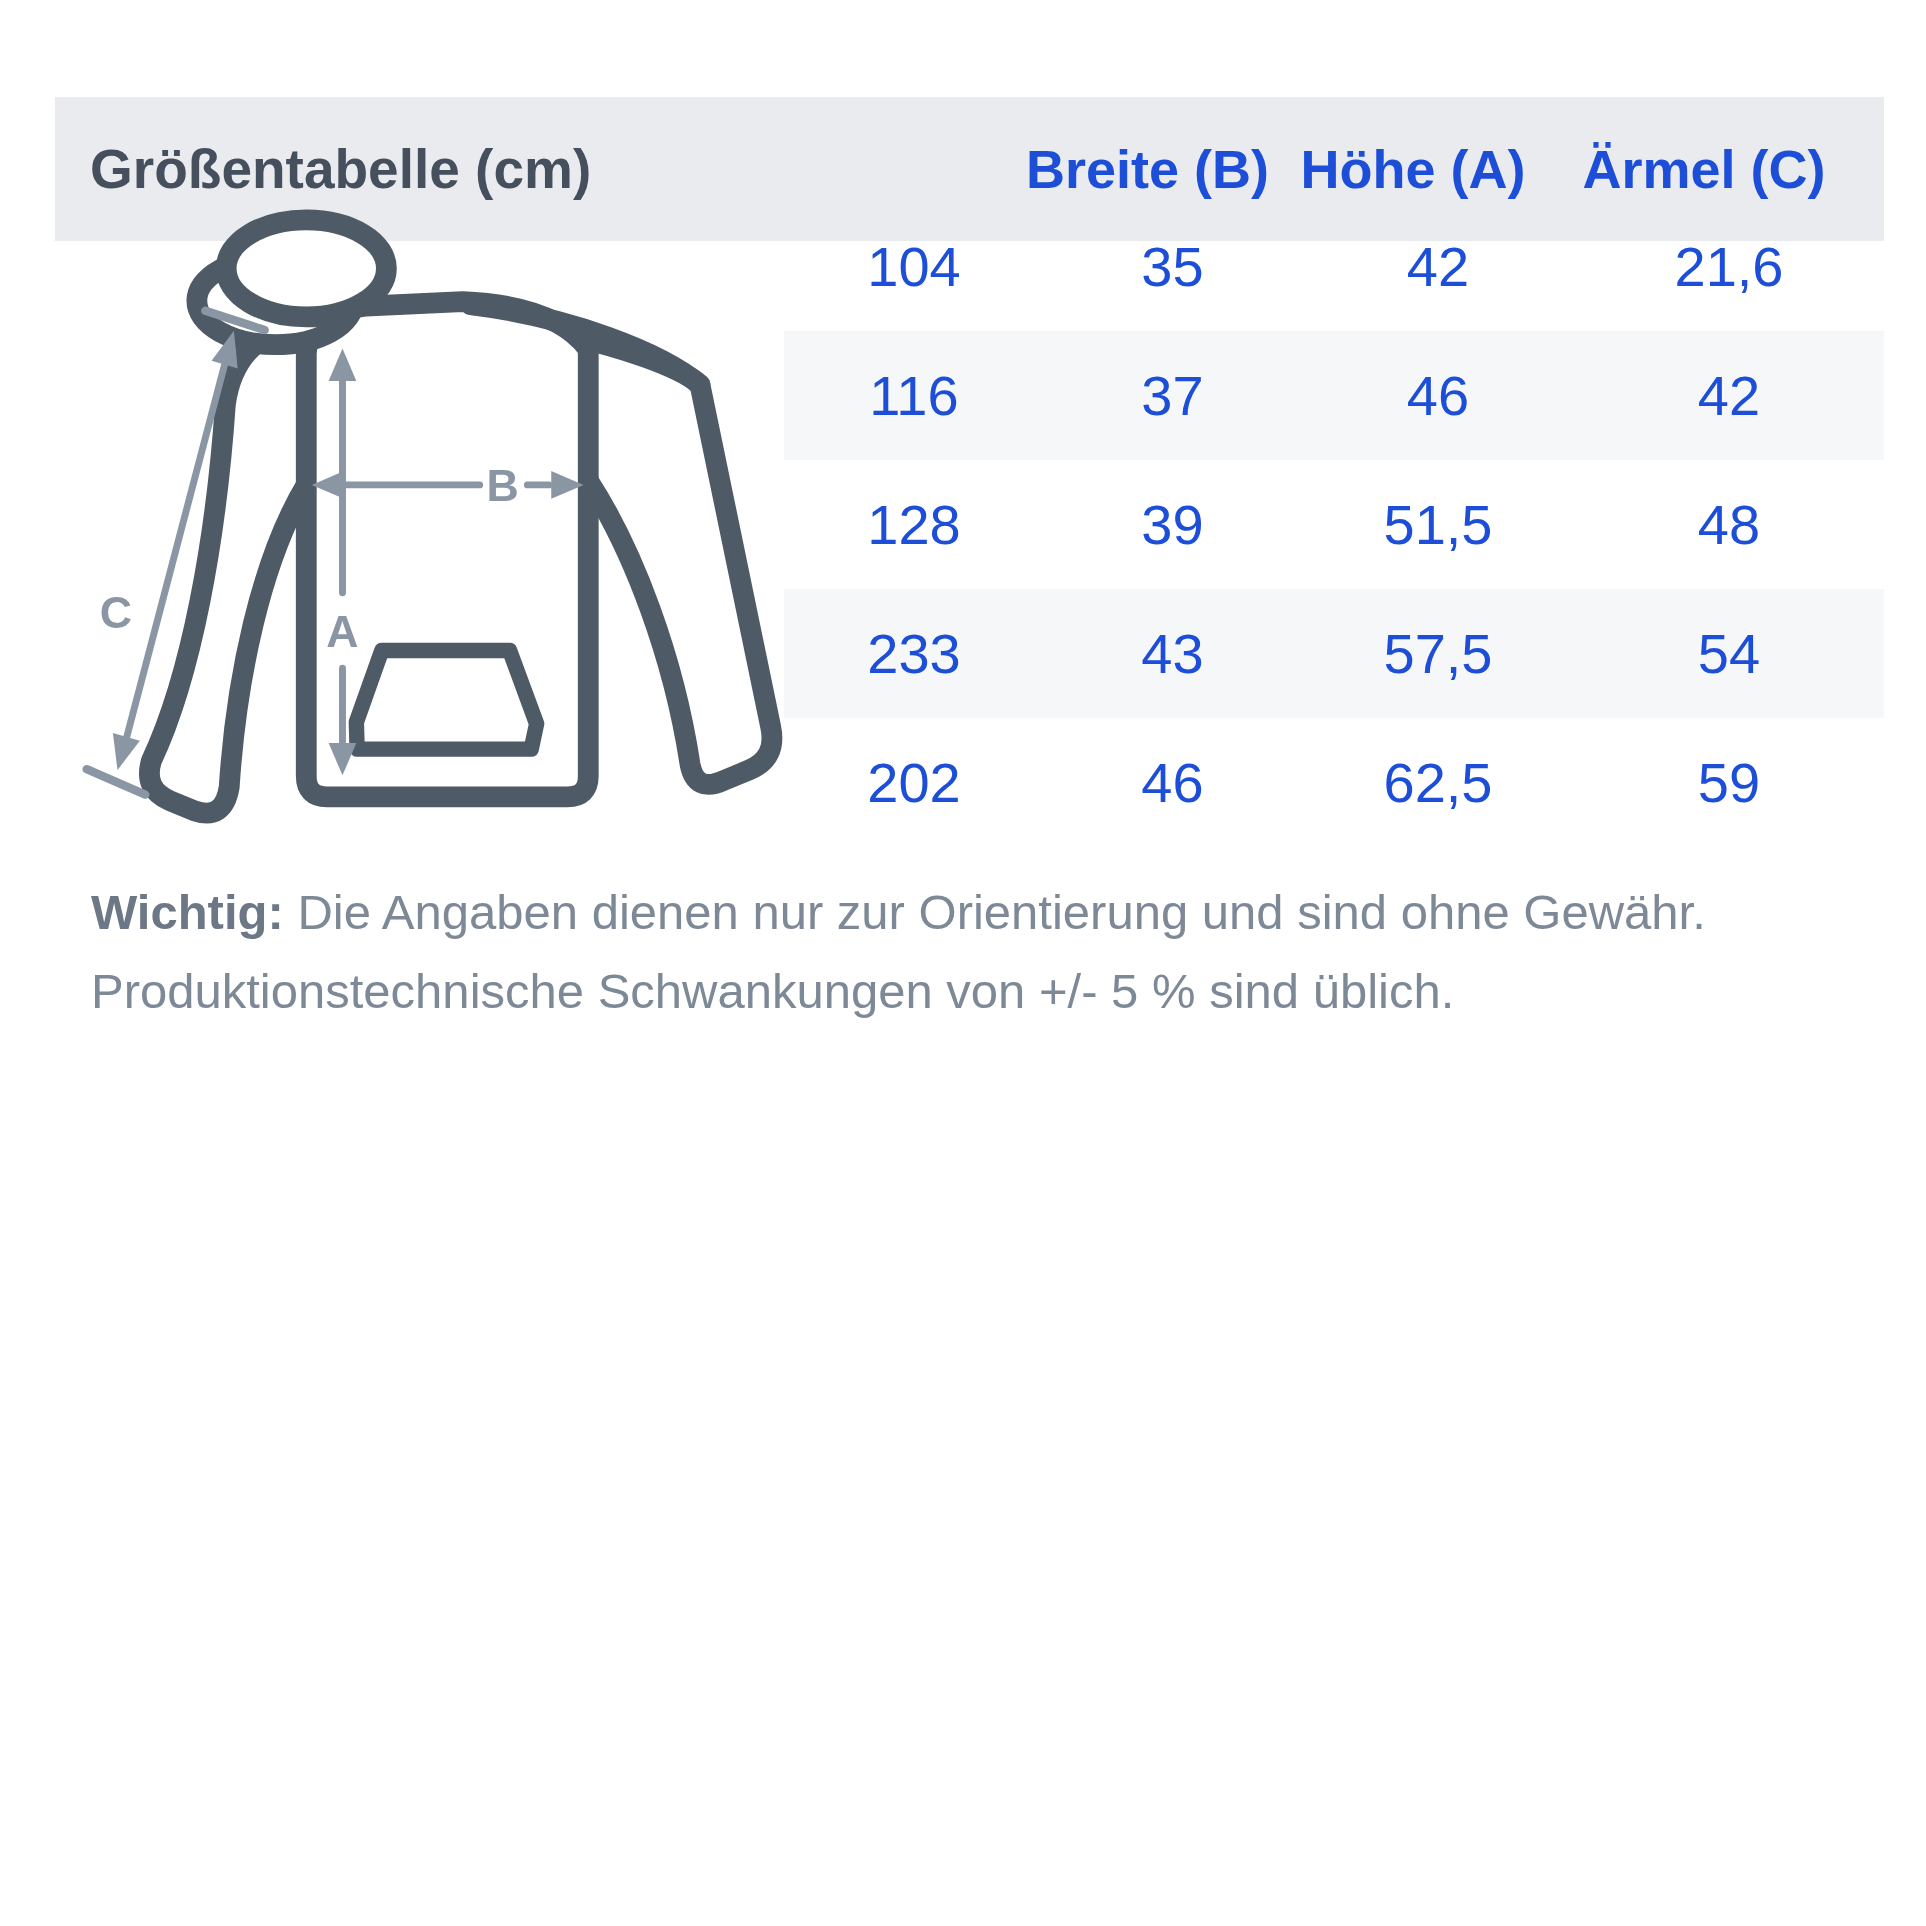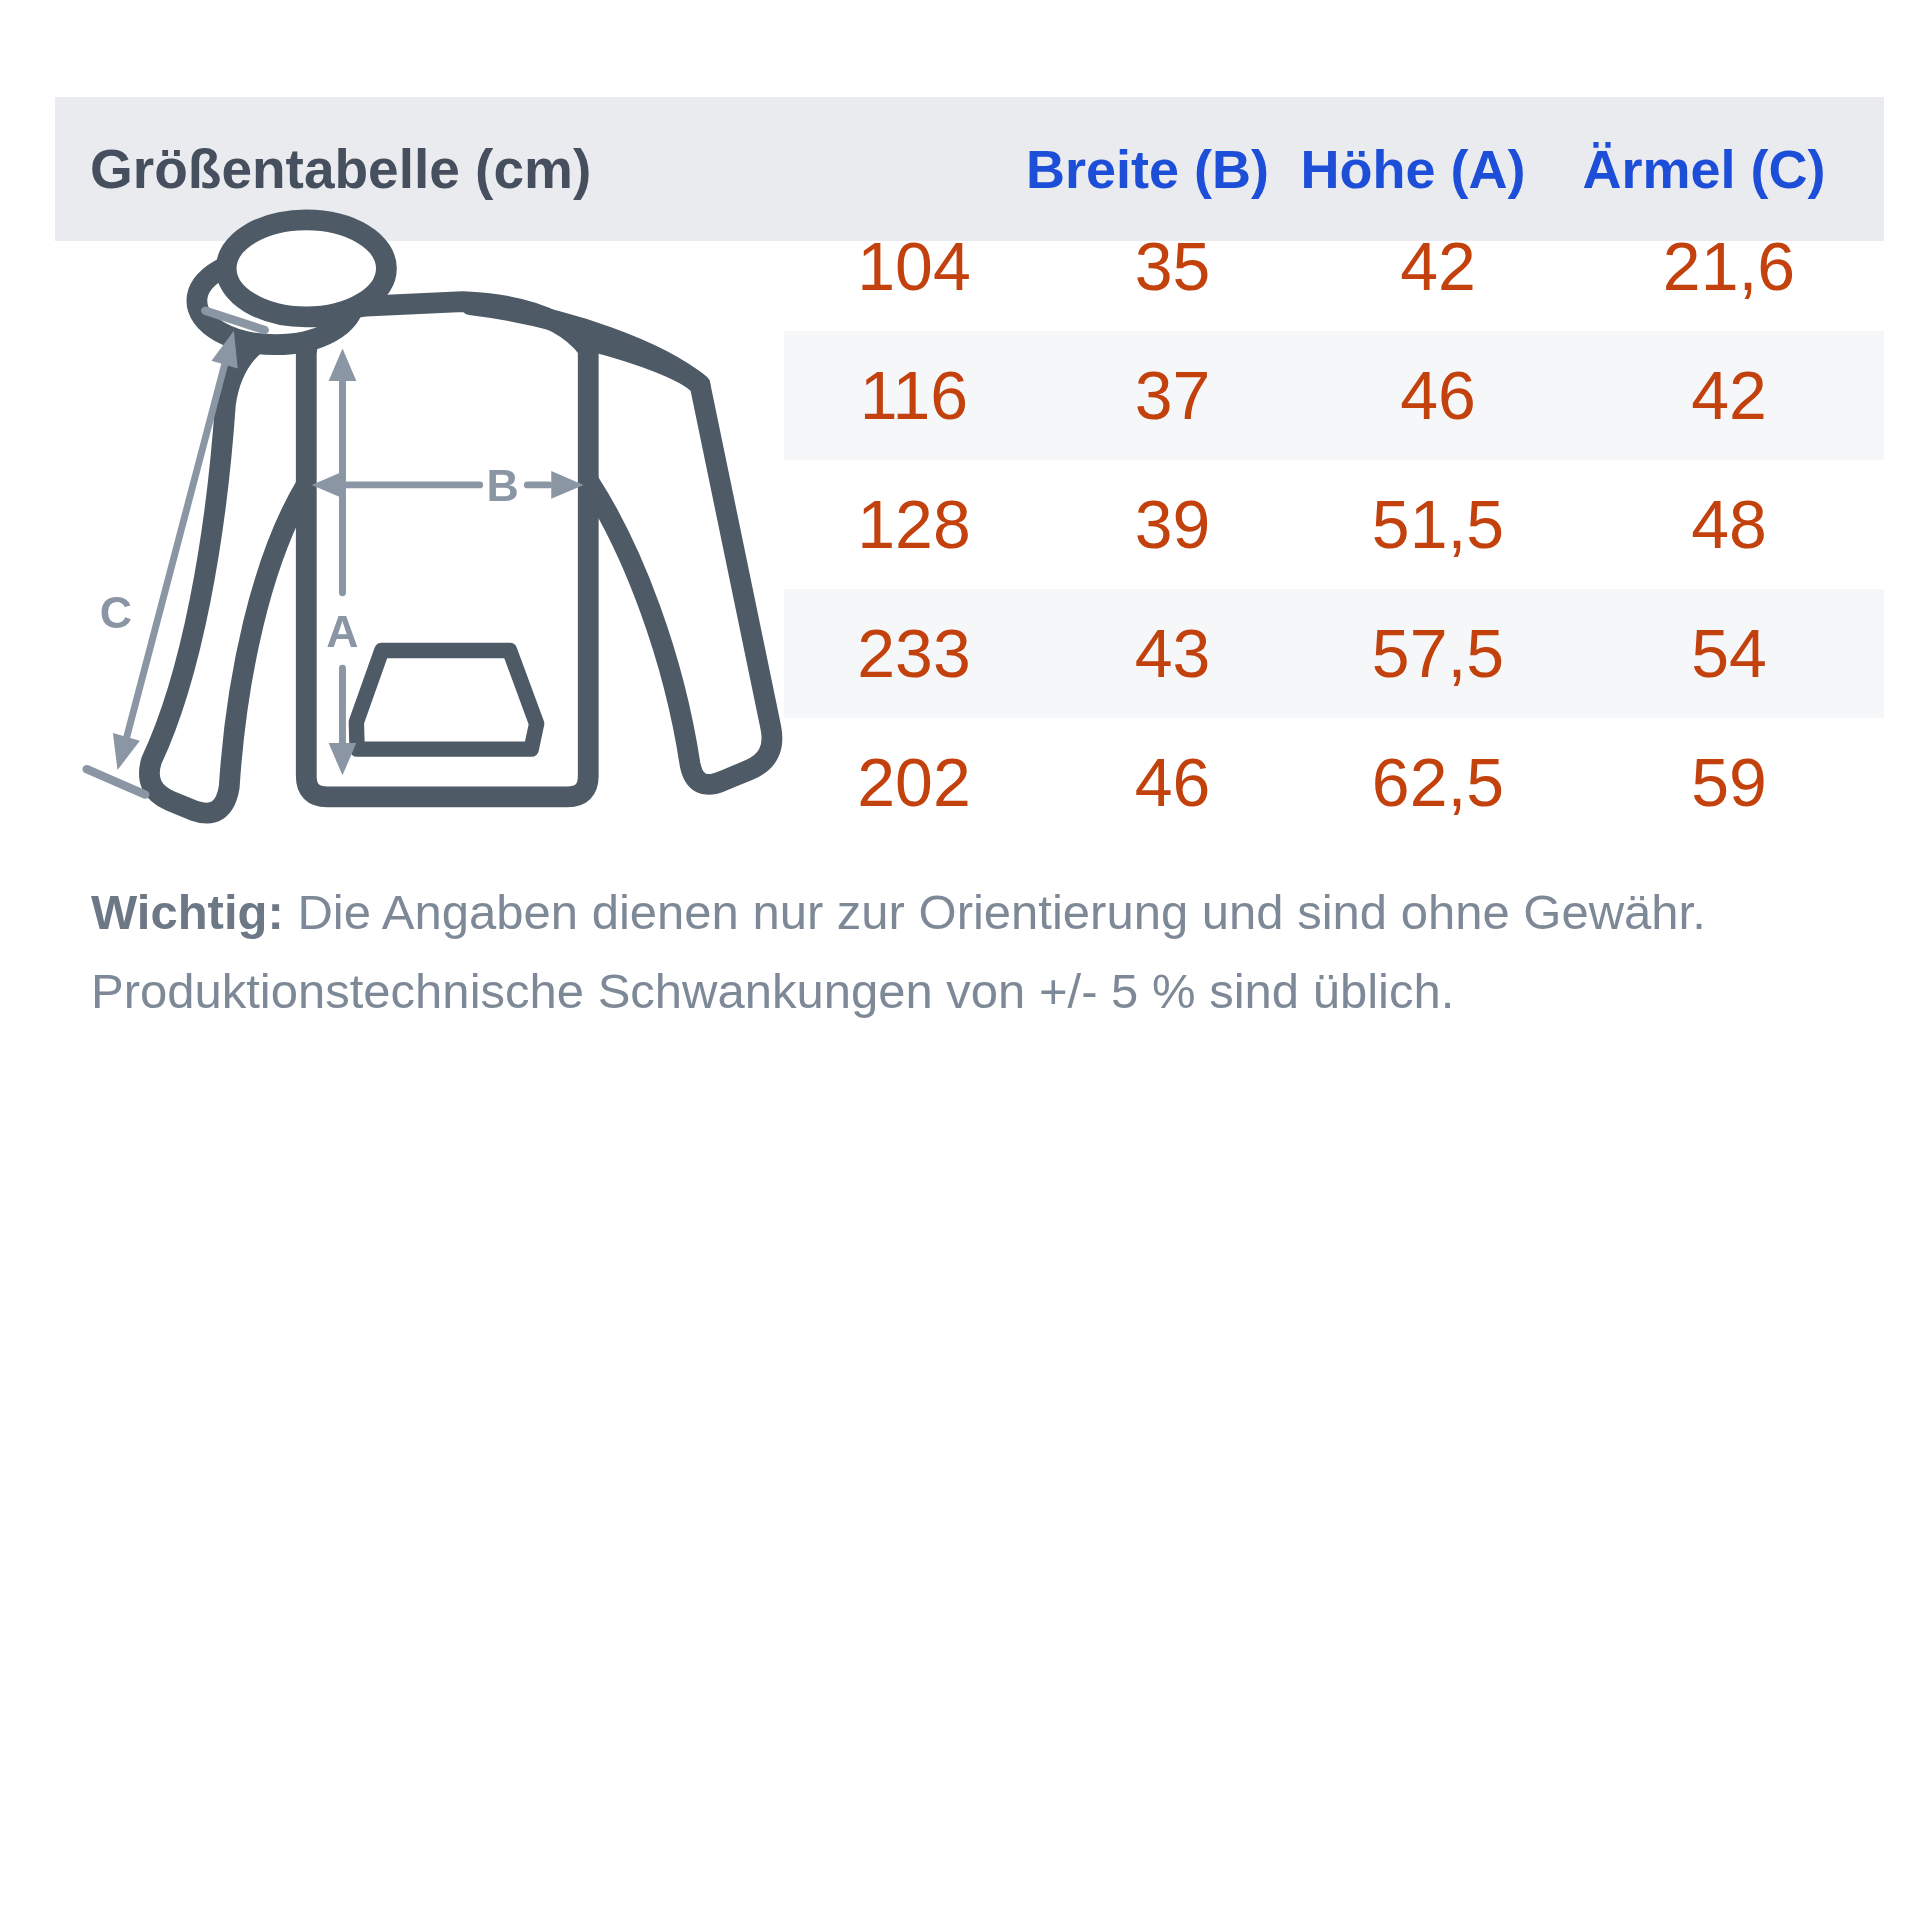--- a/index.html
+++ b/index.html
@@ -29,21 +29,21 @@
   
   .rows{
     position:absolute;left:784px;top:202px;width:1100px;
   }
   .trow{
     display:grid;grid-template-columns:260px 257px 274px 308px;
     height:129px;line-height:129px;
   }
   .trow.shaded{background:#f6f7f9;}
   .trow span{
-    text-align:center;font-size:68px;color:#c2410c;
+    text-align:center;font-size:56px;color:#1d4ed8;
   }
   
   .hoodie{position:absolute;left:58px;top:196px;width:740px;height:651px;}
   
   .note{
     position:absolute;left:91px;top:873px;width:1788px;
     font-size:49px;line-height:79px;color:#7e8997;
   }
   .note .prefix{font-weight:bold;color:#6d7886;}
 </style>

